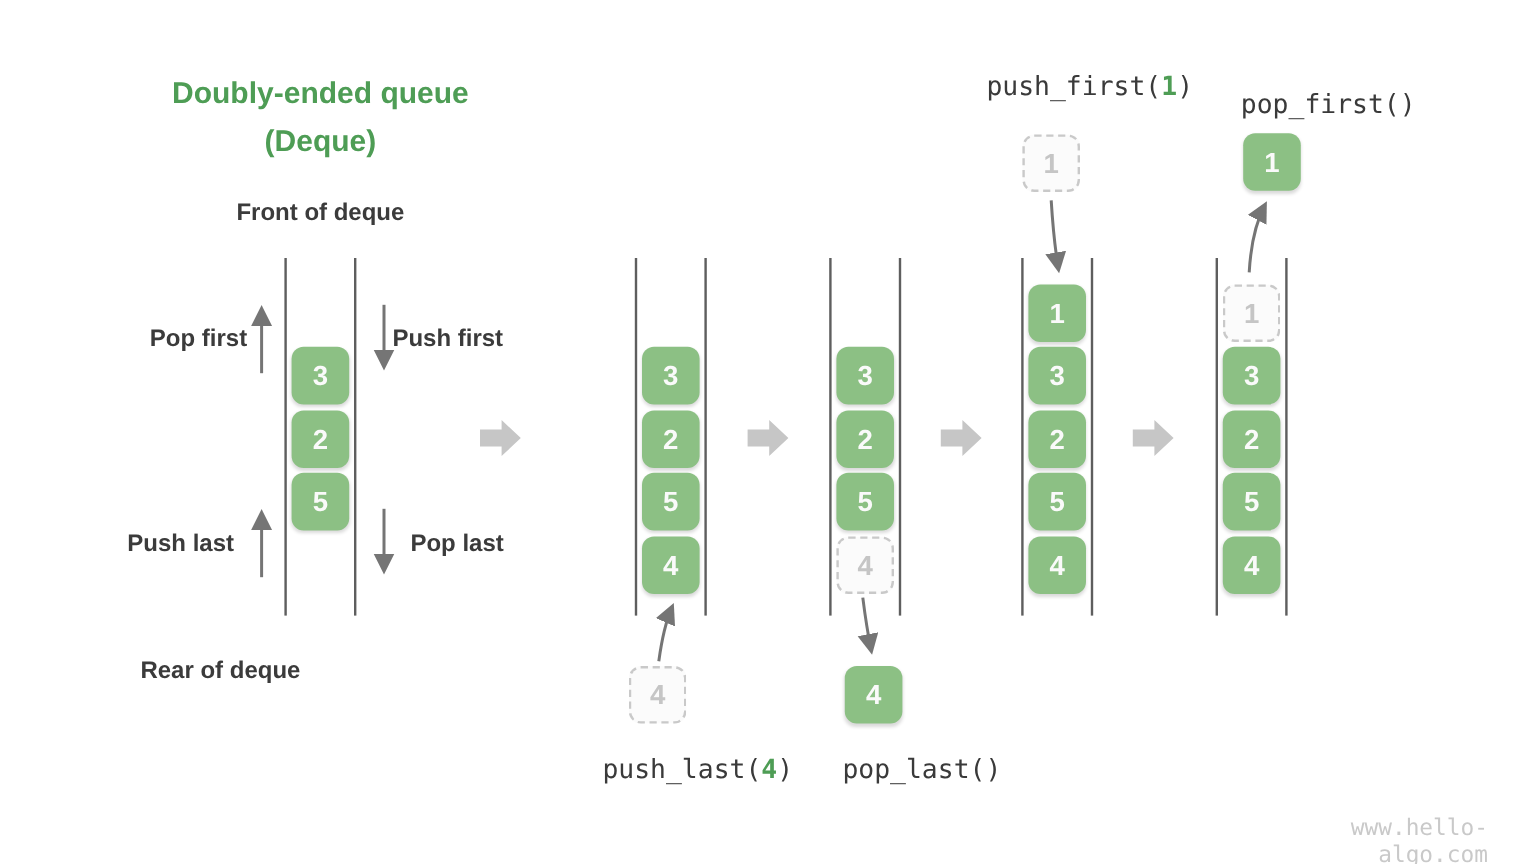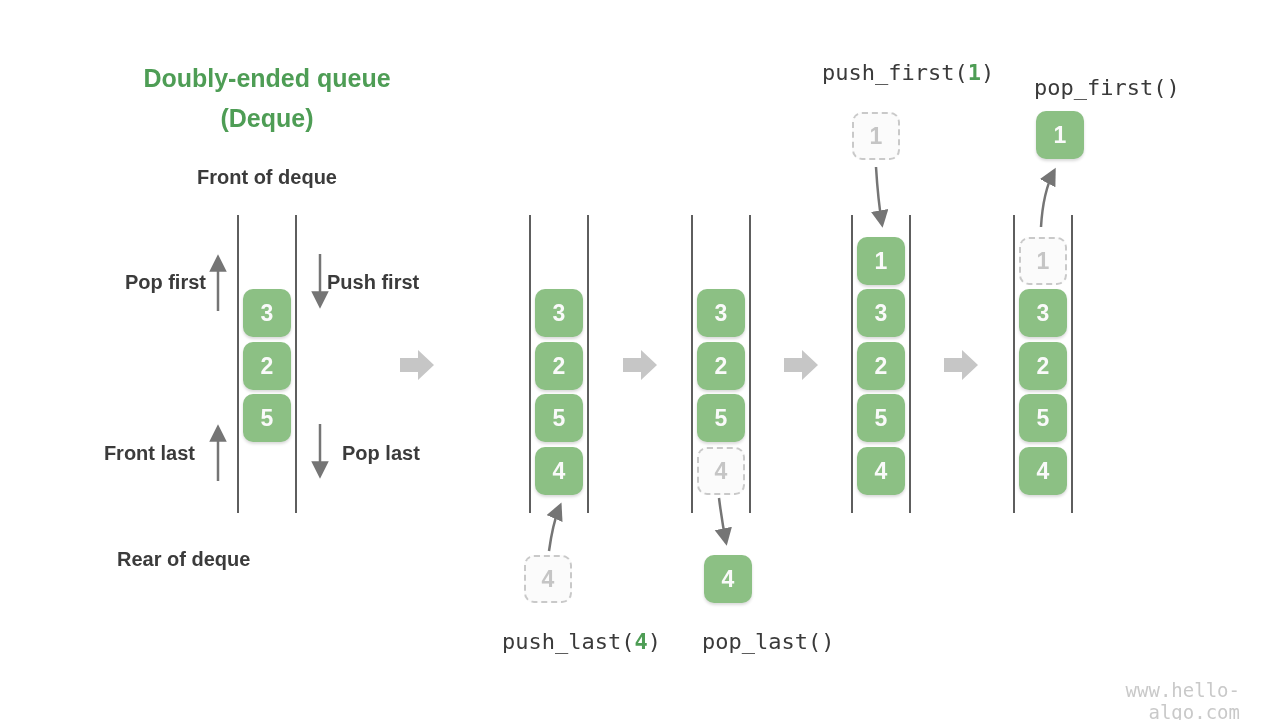--- a/index.html
+++ b/index.html
@@ -85,21 +85,21 @@
 
   <div class="title">
     <div>Doubly-ended queue</div>
     <div>(Deque)</div>
   </div>
 
   <div class="big-label front-label">Front of deque</div>
   <div class="big-label rear-label">Rear of deque</div>
   <div class="big-label pop-first-label">Pop first</div>
   <div class="big-label push-first-label">Push first</div>
-  <div class="big-label push-last-label">Front last</div>
+  <div class="big-label push-last-label">Push last</div>
   <div class="big-label pop-last-label">Pop last</div>
 
   <div class="code op-push-first"><span>push_first(</span><span class="arg">1</span><span>)</span></div>
   <div class="code op-pop-first"><span>pop_first()</span></div>
   <div class="code op-push-last"><span>push_last(</span><span class="arg">4</span><span>)</span></div>
   <div class="code op-pop-last"><span>pop_last()</span></div>
 
   <svg class="overlay" width="1280" height="720" viewBox="0 0 1280 720">
     <defs>
       <marker id="ah" markerWidth="10" markerHeight="10" refX="5.5" refY="3.5" orient="auto">

